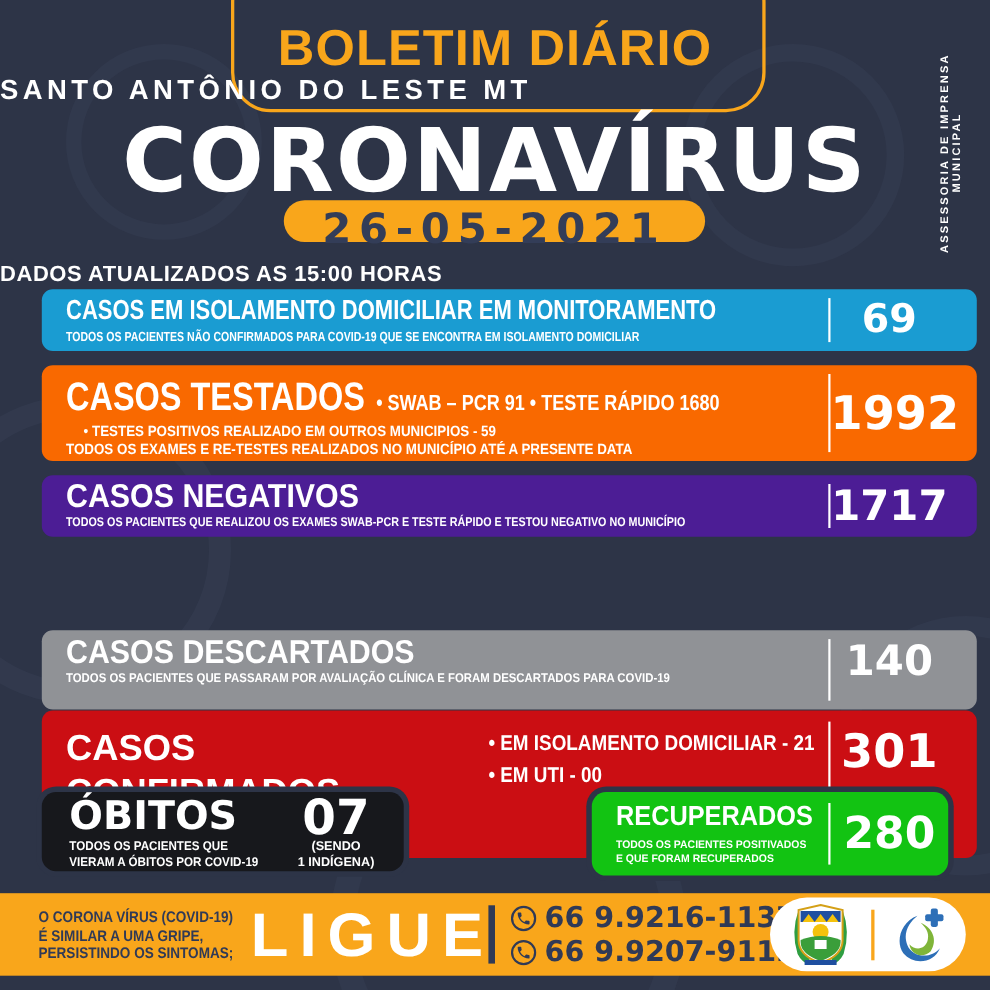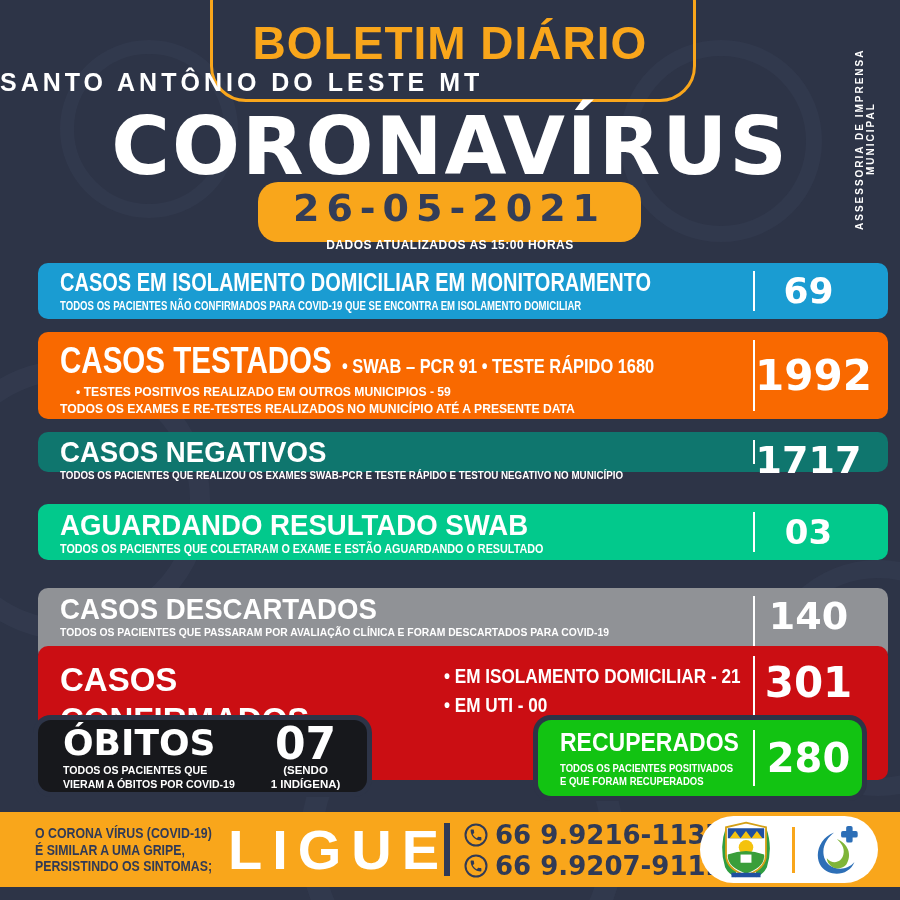--- a/index.html
+++ b/index.html
@@ -22,26 +22,26 @@
   
   .header-frame{position:absolute;left:210px;top:-34px;width:480px;height:130px;
     border:3px solid #f9a61b;border-radius:36px;}
   .kicker{position:absolute;left:0;right:0;top:16px;text-align:center;
     color:#f9a61b;font-size:46px;font-weight:bold;letter-spacing:1px;}
   .municipality{position:absolute;left:0;right:0;top:68px;text-align:left;
     color:#fff;font-size:25px;font-weight:bold;letter-spacing:4px;}
   .main-title{position:absolute;left:0;right:0;top:100px;text-align:center;
     color:#fff;font-size:80px;font-weight:bold;letter-spacing:2px;
     font-family:"DejaVu Sans","Liberation Sans",sans-serif;}
-  .date-badge{position:absolute;left:258px;top:182px;width:383px;height:60px;
+  .date-badge{position:absolute;left:258px;top:182px;width:383px;height:38px;
     background:#f9a61b;border-radius:20px;color:#333d58;font-size:38px;
     font-weight:bold;letter-spacing:7px;line-height:52px;text-align:center;
     font-family:"DejaVu Sans","Liberation Sans",sans-serif;}
-  .updated{position:absolute;left:0;right:0;top:238px;text-align:center;
-    color:#fff;font-size:12px;font-weight:bold;letter-spacing:.5px;}
+  .updated{position:absolute;left:0;right:0;top:238px;text-align:left;
+    color:#fff;font-size:20px;font-weight:bold;letter-spacing:.5px;}
 
   
   .bar{position:absolute;left:38px;width:824px;border-radius:10px;padding-left:26px;}
   .num-divider{position:absolute;left:715px;top:8px;bottom:8px;width:2px;background:#fff;}
   .bar-num{position:absolute;left:717px;width:107px;text-align:center;color:#fff;
     font-weight:bold;font-family:"DejaVu Sans","Liberation Sans",sans-serif;}
   .bar-title,.bar-sub{position:absolute;left:22px;color:#fff;font-weight:bold;white-space:nowrap;}
 
   .bar-isolamento{top:263px;height:56px;background:#1a9cd2;}
   .bar-isolamento .bar-title{top:5px;font-size:25px;transform:scaleX(.8);transform-origin:0 0;}
@@ -52,31 +52,31 @@
   .t-row{position:absolute;left:22px;top:8px;white-space:nowrap;
     transform:scaleX(.82);transform-origin:0 0;color:#fff;font-weight:bold;}
   .t-title{font-size:36px;}
   .t-detail{font-size:20px;margin-left:8px;}
   .t-line1{position:absolute;left:38px;top:52px;color:#fff;font-weight:bold;font-size:13.5px;
     white-space:nowrap;transform:scaleX(.9);transform-origin:0 0;}
   .t-line2{position:absolute;left:22px;top:69px;color:#fff;font-weight:bold;font-size:13.5px;
     white-space:nowrap;transform:scaleX(.9);transform-origin:0 0;}
   .bar-testados .bar-num{top:0;line-height:87px;font-size:42px;}
 
-  .bar-negativos{top:432px;height:40px;background:#0f766e;}
+  .bar-negativos{top:432px;height:56px;background:#4c1d95;}
   .bar-negativos .bar-title{top:3px;font-size:30px;transform:scaleX(.92);transform-origin:0 0;}
   .bar-negativos .bar-sub{top:37px;font-size:11.5px;transform:scaleX(.85);transform-origin:0 0;}
   .bar-negativos .bar-num{top:0;line-height:56px;font-size:38px;}
 
   .bar-aguardando{top:504px;height:56px;background:#02c98c;}
   .bar-aguardando .bar-title{top:4px;font-size:30px;transform:scaleX(.92);transform-origin:0 0;}
   .bar-aguardando .bar-sub{top:38px;font-size:12px;transform:scaleX(.9);transform-origin:0 0;}
   .bar-aguardando .bar-num{top:0;line-height:56px;font-size:34px;}
 
-  .bar-descartados{top:573px;height:72px;background:#909296;margin-top:15px;}
+  .bar-descartados{top:573px;height:72px;background:#909296;}
   .bar-descartados .bar-title{top:4px;font-size:30px;transform:scaleX(.92);transform-origin:0 0;}
   .bar-descartados .bar-sub{top:38px;font-size:11.5px;transform:scaleX(.9);transform-origin:0 0;}
   .bar-descartados .bar-num{top:0;line-height:56px;font-size:38px;}
 
   .bar-confirmados{top:646px;height:134px;background:#cb0e13;}
   .c-title{position:absolute;left:22px;top:14px;color:#fff;font-weight:bold;
     font-size:33px;line-height:40px;}
   .c-bullets{position:absolute;left:406px;top:16px;color:#fff;font-weight:bold;
     font-size:19.5px;line-height:29px;white-space:nowrap;
     transform:scaleX(.88);transform-origin:0 0;}
@@ -158,26 +158,20 @@
     <div class="bar-num">1992</div>
   </section>
 
   <section class="bar bar-negativos">
     <div class="bar-title">CASOS NEGATIVOS</div>
     <div class="bar-sub">TODOS OS PACIENTES QUE REALIZOU OS EXAMES SWAB-PCR E TESTE RÁPIDO E TESTOU NEGATIVO NO MUNICÍPIO</div>
     <div class="num-divider"></div>
     <div class="bar-num">1717</div>
   </section>
 
-  <section class="bar bar-aguardando">
-    <div class="bar-title">AGUARDANDO RESULTADO SWAB</div>
-    <div class="bar-sub">TODOS OS PACIENTES QUE COLETARAM O EXAME E ESTÃO AGUARDANDO O RESULTADO</div>
-    <div class="num-divider"></div>
-    <div class="bar-num">03</div>
-  </section>
 
   <section class="bar bar-descartados">
     <div class="bar-title">CASOS DESCARTADOS</div>
     <div class="bar-sub">TODOS OS PACIENTES QUE PASSARAM POR AVALIAÇÃO CLÍNICA E FORAM DESCARTADOS PARA COVID-19</div>
     <div class="num-divider"></div>
     <div class="bar-num">140</div>
   </section>
 
   <section class="bar bar-confirmados">
     <div class="c-title">

